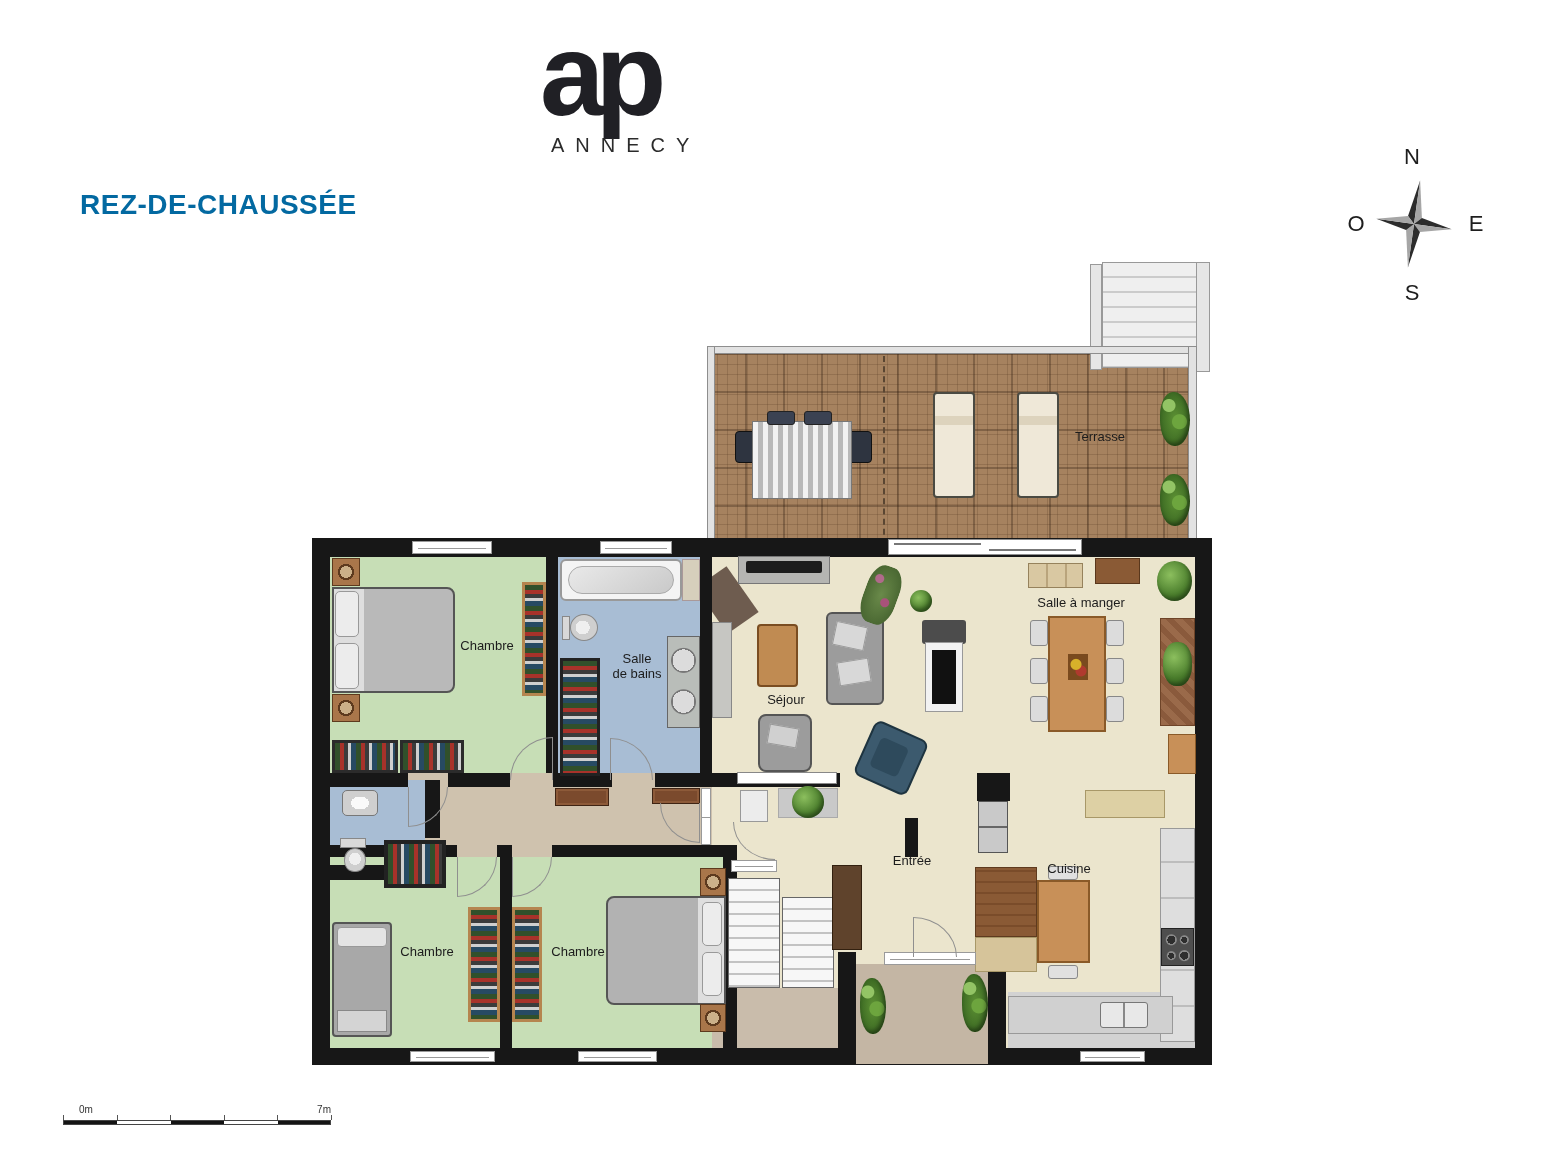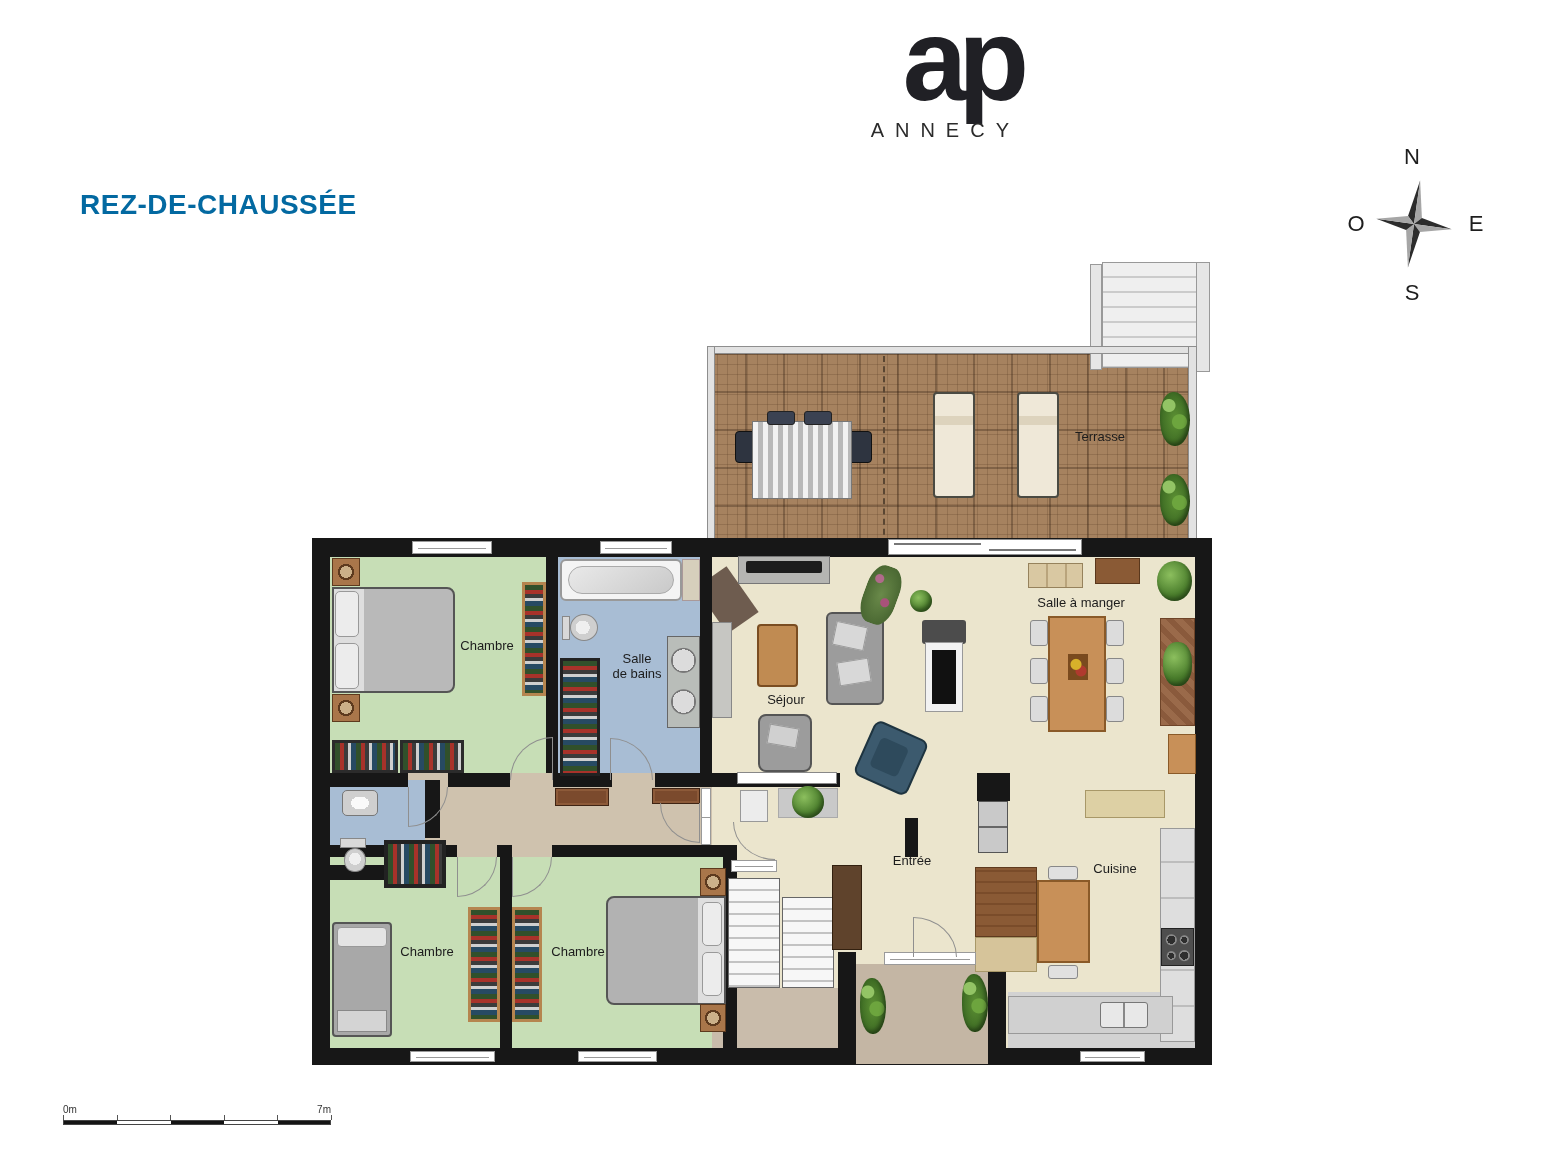--- a/index.html
+++ b/index.html
@@ -1,21 +1,21 @@
 <!DOCTYPE html>
 <html><head>
 <meta charset="utf-8">
 <style>
   html,body{margin:0;padding:0;}
   body{font-family:"Liberation Sans","DejaVu Sans",sans-serif;background:#fff;}
   .page{position:relative;width:1560px;height:1170px;background:#ffffff;overflow:hidden;}
   .abs{position:absolute;}
   
   .title{position:absolute;left:80px;top:189px;font-size:28px;font-weight:bold;letter-spacing:.5px;color:#0369a1;}
-  .brand{position:absolute;left:540px;top:11px;width:480px;text-align:right;color:#202025;}
+  .brand{position:absolute;left:540px;top:26px;width:480px;text-align:left;color:#202025;}
   .brand .mono{font-size:116px;font-weight:bold;letter-spacing:-9px;line-height:.85;height:104px;}
   .brand .name{font-size:46px;margin-top:6px;color:#26262b;}
   .brand .city{font-size:20px;letter-spacing:11px;padding-left:11px;margin-top:4px;color:#2b2b2b;}
   
   .plan{position:absolute;left:312px;top:262px;width:900px;height:810px;}
   .floor{position:absolute;z-index:1;}
   .wall{position:absolute;background:#171717;z-index:2;}
   .thinwall{position:absolute;background:#e2e2e2;border:1px solid #8e8e8e;box-sizing:border-box;z-index:2;}
   .fur{position:absolute;z-index:3;box-sizing:border-box;}
   .win{position:absolute;background:#fff;border:1px solid #9a9a9a;box-sizing:border-box;z-index:4;}
@@ -256,24 +256,24 @@
     <div class="fur" style="left:773px;top:528px;width:80px;height:28px;background:#ddd0a4;border:1px solid #a89868;"></div>
     <div class="fur" style="left:663px;top:605px;width:62px;height:70px;background:repeating-linear-gradient(0deg,#8a5a35 0 9px,#7a4c2a 9px 11px);border:1px solid #5e3a1e;"></div>
     <div class="fur" style="left:663px;top:675px;width:62px;height:35px;background:#d6c49a;border:1px solid #a89868;"></div>
     <div class="fur" style="left:725px;top:618px;width:53px;height:83px;background:#c89058;border:2px solid #8a5a28;"></div>
     <div class="fur" style="left:736px;top:604px;width:30px;height:14px;background:#e0e0e0;border:1px solid #888;border-radius:3px;"></div>
     <div class="fur" style="left:736px;top:703px;width:30px;height:14px;background:#e0e0e0;border:1px solid #888;border-radius:3px;"></div>
     <div class="fur" style="left:848px;top:566px;width:35px;height:214px;background:repeating-linear-gradient(0deg,#dedede 0 34px,#bdbdbd 34px 36px);border:1px solid #999;"></div>
     <div class="fur stove" style="left:849px;top:666px;width:33px;height:38px;"></div>
     <div class="fur" style="left:696px;top:734px;width:165px;height:38px;background:#d0d0d0;border:1px solid #999;"></div>
     <div class="fur" style="left:788px;top:740px;width:48px;height:26px;background:linear-gradient(90deg,#e8e8e8 0 22px,#888 22px 24px,#e8e8e8 24px);border:1px solid #777;border-radius:3px;"></div>
-    <div class="rlabel" style="left:758px;top:600px;width:90px;">Cuisine</div>
+    <div class="rlabel" style="left:712px;top:600px;width:90px;">Cuisine</div>
 
   </div>
 
   <div class="scalebar">
-    <span class="lab" style="left:0;">0m</span>
+    <span class="lab" style="left:16px;">0m</span>
     <span class="lab" style="right:0;">7m</span>
     <div class="ticks"></div>
     <div class="bar"></div>
   </div>
 
 </div>
 
 </body></html>

